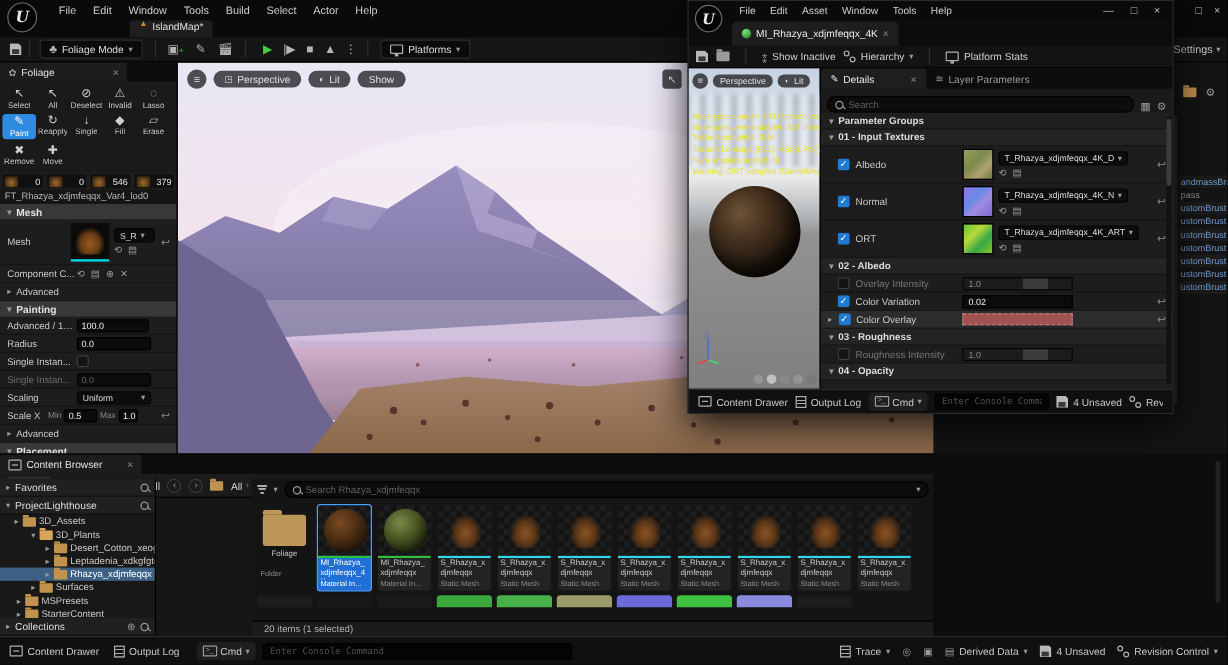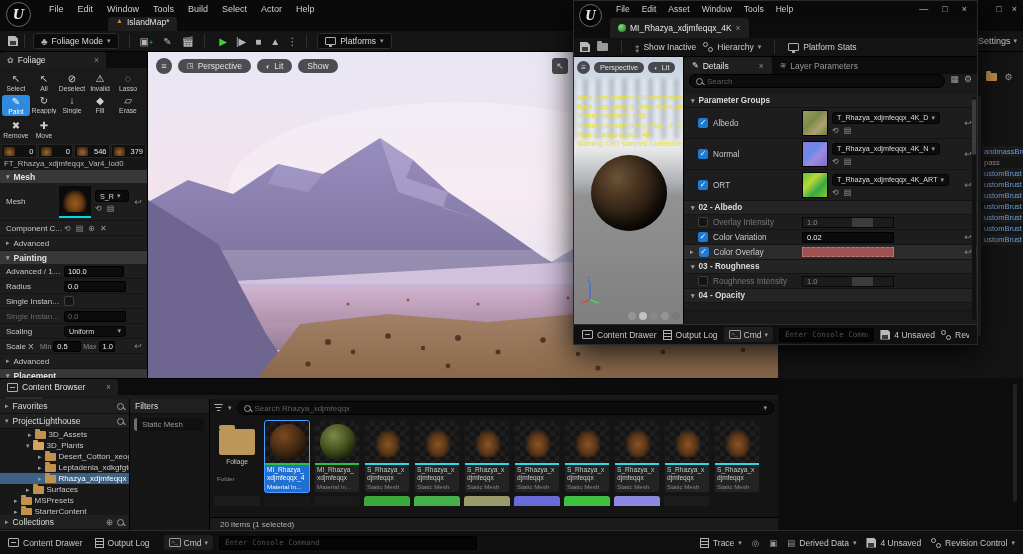--- a/index.html
+++ b/index.html
@@ -145,21 +145,21 @@
       background:repeating-linear-gradient(90deg,rgba(80,92,114,.55) 0 5px,rgba(235,238,242,.9) 5px 13px)}
   .msphere{position:absolute;left:17px;top:98px;width:76px;height:76px;border-radius:50%;
       background:radial-gradient(circle at 35% 30%,#6d5338 0%,#46321f 30%,#241a10 62%,#100b06 88%);
       box-shadow:inset -6px -8px 14px rgba(0,0,0,.7)}
   .mstats{position:absolute;left:3px;top:36px;width:180px;color:#e8e12c;font-size:6.8px;line-height:1.35;white-space:nowrap}
   #mi-details{flex:1;display:flex;flex-direction:column;background:#1a1a1a;position:relative;overflow:hidden}
   .dtabs{height:17px;background:#0c0c0c;display:flex;flex:none}
   .dtab{display:flex;align-items:center;gap:4px;padding:0 8px;font-size:8.5px}
   .dtab.active{background:#1e1e1e;color:#e8e8e8;border-radius:3px 3px 0 0}
   .dtab.idle{color:#9a9a9a}
-  .dsearch{height:20px;display:flex;align-items:flex-start;gap:5px;padding:0 5px;background:#1a1a1a;flex:none}
+  .dsearch{height:20px;display:flex;align-items:flex-end;gap:5px;padding:0 5px;background:#1a1a1a;flex:none}
   .prow{display:flex;align-items:center;height:15px;background:#1d1d1d;border-bottom:1px solid #141414;padding-left:14px;font-size:8.2px;flex:none}
   .prow.hi{background:#2c2c2c}
   .texrow{height:31px}
   .plabel{width:104px;display:flex;gap:5px;align-items:center;flex:none;overflow:hidden;white-space:nowrap}
   .ghead{display:flex;align-items:center;gap:4px;height:14px;background:#242424;border-bottom:1px solid #141414;padding-left:7px;font-weight:bold;color:#dcdcdc;font-size:8.2px;flex:none}
   .texthumb{width:26px;height:26px;border:1px solid #000;flex:none}
   .th-d{background:linear-gradient(135deg,#9c9b63,#7b8a4b 40%,#b0a070 70%,#6d7c45)}
   .th-n{background:linear-gradient(135deg,#8a7ae0,#6a8ae8 40%,#a08ae0 60%,#7a6ad0)}
   .th-a{background:linear-gradient(135deg,#58c838,#b8d838 35%,#38a848 65%,#88c828)}
   .texctl{display:flex;flex-direction:column;gap:2px;margin-left:4px}
@@ -560,21 +560,21 @@
       <div class="cbhead">
         <span class="chev">▸</span>
           <span>Favorites</span>
         <span class="mag" style="margin-left:auto"></span>
       </div>
       <div class="cbhead">
         <span class="chev">▾</span>
           <span>ProjectLighthouse</span>
         <span class="mag" style="margin-left:auto"></span>
       </div>
-      <div class="titem" style="padding-left:28px">
+      <div class="titem" style="padding-left:12px">
           <span class="chev">▸</span>
           <span class="fold"></span>
           <span>3D_Assets</span>
         </div>
       <div class="titem" style="padding-left:26px">
           <span class="chev">▾</span>
           <span class="fold" style="background:#d8a45e"></span>
           <span>3D_Plants</span>
         </div>
       <div class="titem" style="padding-left:38px">
@@ -608,28 +608,20 @@
           <span>StarterContent</span>
         </div>
       <div class="cbhead" style="position:absolute;bottom:0;left:0;right:0">
         <span class="chev">▸</span>
           <span>Collections</span>
         <span style="margin-left:auto;color:#9a9a9a">⊕</span>
         <span class="mag"></span>
       </div>
     </div>
 
-    <div id="cb-filters">
-      <div class="cbhead">
-          <span>Filters</span>
-        </div>
-      <div class="fchip">
-          <span>Static Mesh</span>
-        </div>
-    </div>
 
     <div id="cb-main">
       <div class="flex" style="height:18px;padding:0 4px;gap:5px">
         <span class="funnel"></span>
           <span class="chev">▾</span>
         <div class="searchbar">
           <span class="mag"></span>
           <input placeholder="Search Rhazya_xdjmfeqqx" style="">
           <span class="chev">▾</span>
         </div>
@@ -861,20 +853,24 @@
             <span class="mag"></span>
             <input placeholder="Search" style="">
           </div>
           <span style="color:#9a9a9a">▦</span>
           <span style="color:#9a9a9a">⚙</span>
         </div>
 
         <div class="ghead" style="background:#1f1f1f">
             <span class="chev">▾</span>
             <span>Parameter Groups</span>
+          </div>
+        <div class="ghead">
+            <span class="chev">▾</span>
+            <span>01 - Input Textures</span>
           </div>
 
         <div class="prow texrow">
           <div class="plabel">
               <span class="cb">✓</span>
               <span>Albedo</span>
             </div>
           <span class="texthumb th-d"></span>
           <div class="texctl">
             <div class="ddpill">

